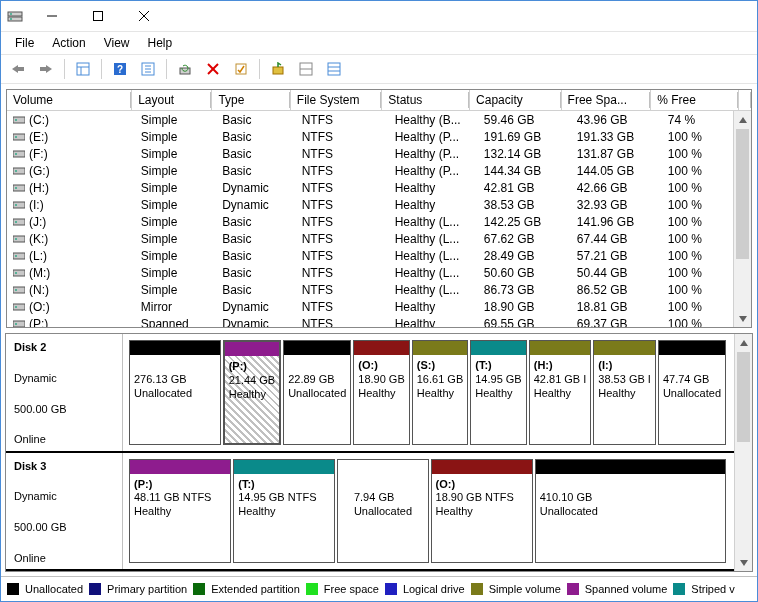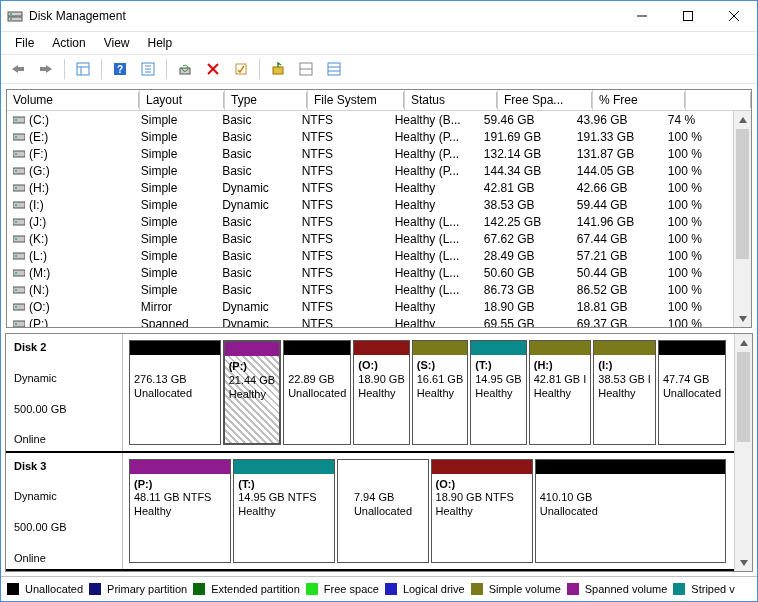--- a/index.html
+++ b/index.html
@@ -54,21 +54,20 @@
 
   <div class="titlebar">
     <span class="app-icon">
       <svg width="16" height="16">
           <rect x="1" y="4" width="14" height="4" fill="#d0d0d0" stroke="#555"></rect>
           <rect x="1" y="9" width="14" height="4" fill="#d0d0d0" stroke="#555"></rect>
           <circle cx="4" cy="6" r="1" fill="#3a8"></circle>
           <circle cx="4" cy="11" r="1" fill="#3a8"></circle>
         </svg>
     </span>
-    <span class="title">Disk Management</span>
     <div class="winbtn">
         <svg width="10" height="10">
           <line x1="0" y1="5" x2="10" y2="5" stroke="#000"></line>
         </svg>
       </div>
     <div class="winbtn">
         <svg width="10" height="10">
           <rect x="0.5" y="0.5" width="9" height="9" fill="none" stroke="#000"></rect>
         </svg>
       </div>
@@ -164,20 +163,21 @@
       </div>
   </div>
 
   <div class="vol-list">
     <div class="vol-head">
       <div class="col c-vol">Volume</div>
       <div class="col c-lay">Layout</div>
       <div class="col c-typ">Type</div>
       <div class="col c-fs">File System</div>
       <div class="col c-sta">Status</div>
+      <div class="col c-cap">Capacity</div>
       <div class="col c-fre">Free Spa...</div>
       <div class="col c-pct">% Free</div>
       <div class="col" style="flex:1;border-right:none"></div>
     </div>
     <div class="vol-body" id="vol-body">
         <div class="vol-row">
           <div class="cell c-vol">
             <svg class="drive-icon" width="12" height="9">
               <rect x="0" y="2" width="12" height="6" fill="#c8c8c8" stroke="#555"></rect>
               <circle cx="3" cy="5" r="1" fill="#3a8"></circle>
@@ -343,21 +343,21 @@
           <div class="cell c-fs">
             <span>NTFS</span>
           </div>
           <div class="cell c-sta">
             <span>Healthy</span>
           </div>
           <div class="cell c-cap">
             <span>38.53 GB</span>
           </div>
           <div class="cell c-fre">
-            <span>59.44 GB</span>
+            <span>32.93 GB</span>
           </div>
           <div class="cell c-pct">
             <span>100 %</span>
           </div>
         </div>
         <div class="vol-row">
           <div class="cell c-vol">
             <svg class="drive-icon" width="12" height="9">
               <rect x="0" y="2" width="12" height="6" fill="#c8c8c8" stroke="#555"></rect>
               <circle cx="3" cy="5" r="1" fill="#3a8"></circle>

